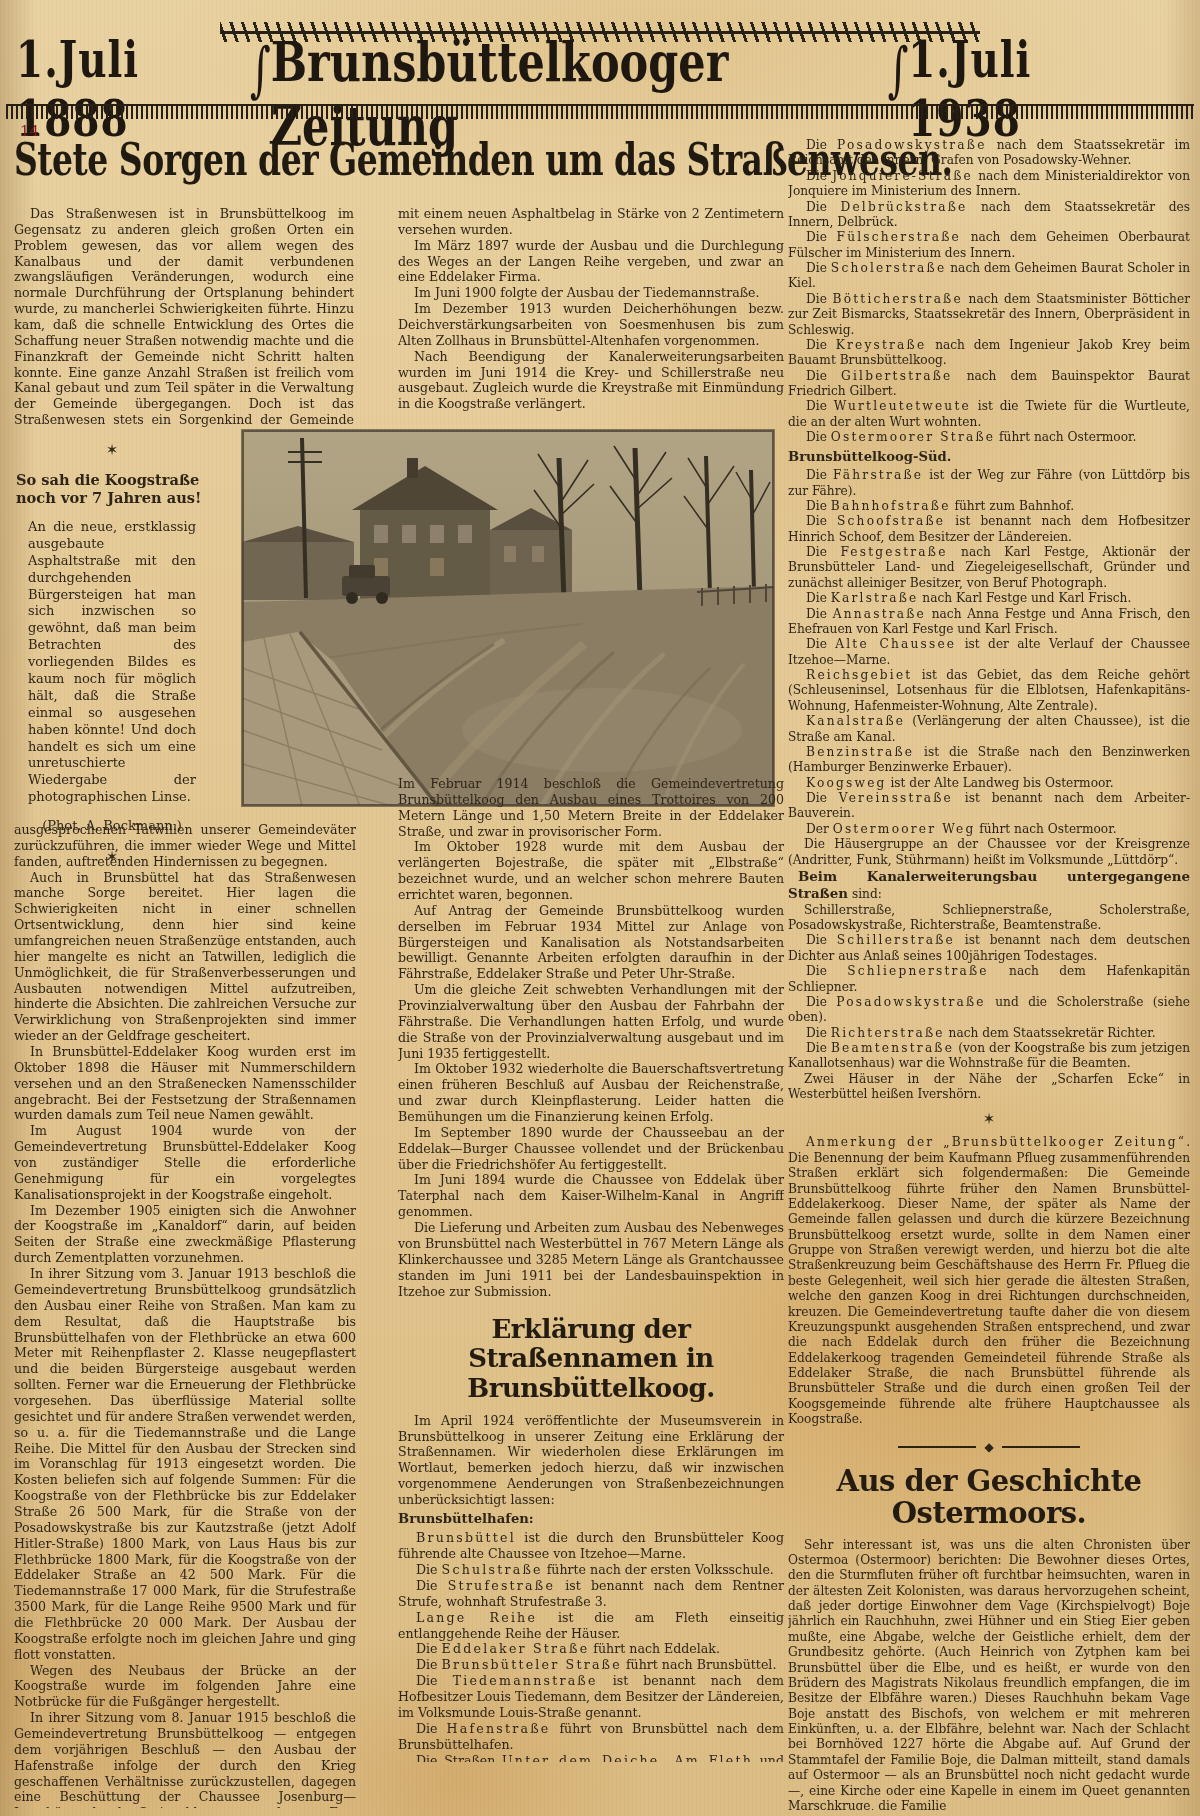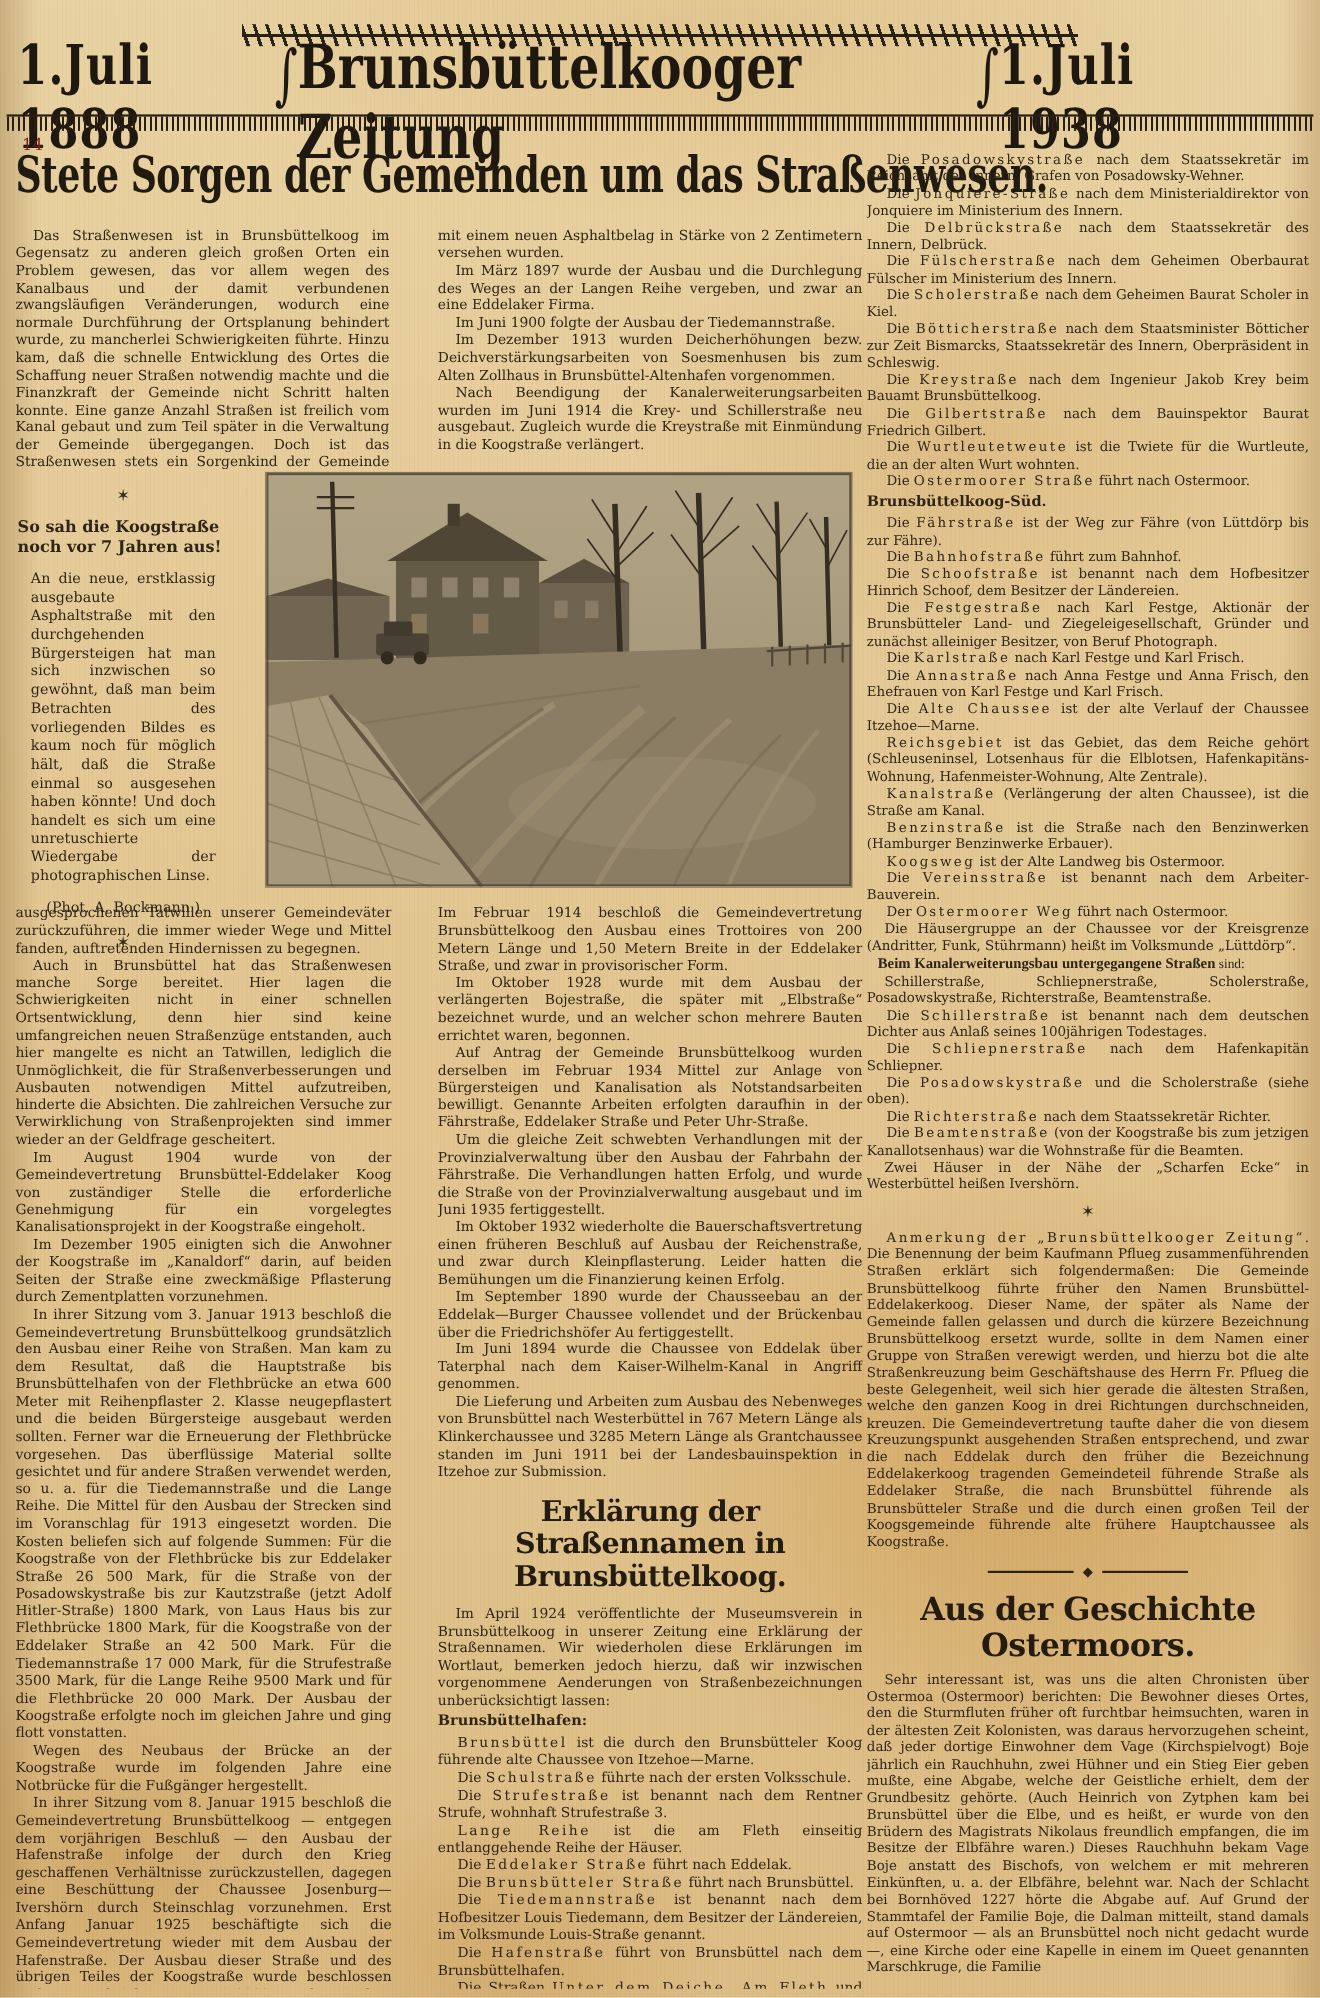--- a/index.html
+++ b/index.html
@@ -39,28 +39,28 @@
   .headline{left:14px;top:132px;width:766px;text-align:center;}
   .headline span{display:inline-block;font-weight:bold;font-size:33px;letter-spacing:-0.5px;
     transform:scaleY(1.38);transform-origin:center top;color:#211a10;white-space:nowrap;}
   
   .txt{font-size:12.6px;line-height:1.26;text-align:justify;}
   .txt p{margin:0;}
   .intro p{text-indent:16px;}
   #para1{left:14px;top:206px;width:340px;height:221px;overflow:hidden;}
   #midtop{left:398px;top:206px;width:386px;height:221px;overflow:hidden;}
   #leftlower{left:14px;top:822px;width:342px;height:986px;overflow:hidden;}
-  #midlower{left:398px;top:822px;width:386px;height:986px;overflow:hidden;}
+  #midlower{left:398px;top:776px;width:386px;height:986px;overflow:hidden;}
   #rightcol{left:788px;top:138px;width:402px;height:1672px;overflow:hidden;font-size:12.2px;}
   .body{text-indent:16px;}
   .noindent{text-indent:0;}
   .entry{text-indent:18px;margin:0;}
   .sperr{letter-spacing:2.2px;}
   .subhead{text-align:left;font-weight:bold;font-size:13.2px;margin:3px 0;text-indent:0;}
-  .lead{margin:4px 0 0 0;text-indent:10px;font-family:Liberation Serif, serif;}
+  .lead{margin:4px 0 0 0;text-indent:10px;}
   .lead b{font-size:13.4px;}
   .star{text-align:center;font-family:"DejaVu Sans",sans-serif;font-size:15px;margin:7px 0;color:#362c1c;}
   .divider{display:flex;align-items:center;justify-content:center;gap:8px;margin:12px 0 8px;}
   .divider::before,.divider::after{content:"";height:2px;width:78px;background:#2b2214;}
   .divider span{font-family:"DejaVu Sans",sans-serif;font-size:12px;}
   .h2{font-weight:bold;text-align:center;font-size:26px;line-height:1.12;margin:16px 6px 10px;
     text-indent:0;color:#241c10;letter-spacing:-0.5px;}
   .h2.xl{font-size:29px;margin:10px 0 8px;}
   
   #caption{left:16px;top:434px;width:192px;height:372px;font-size:13px;line-height:1.3;text-align:justify;}
@@ -189,20 +189,21 @@
     <line x1="58" y1="202" x2="196" y2="376" stroke="#5f5444" stroke-width="3.5"></line>
     <rect x="0" y="0" width="532" height="376" fill="#8a6f3f" opacity="0.08"></rect>
     <rect x="1" y="1" width="530" height="374" fill="none" stroke="#4a4034" stroke-width="2" opacity="0.8"></rect>
   </svg>
 </div>
 
 <div class="abs txt" id="leftlower">
 
 <p class="body noindent">ausgesprochenen Tatwillen unserer Gemeindeväter zurückzuführen, die immer wieder Wege und Mittel fanden, auftretenden Hindernissen zu begegnen.</p>
     <p class="body">Auch in Brunsbüttel hat das Straßenwesen manche Sorge bereitet. Hier lagen die Schwierigkeiten nicht in einer schnellen Ortsentwicklung, denn hier sind keine umfangreichen neuen Straßenzüge entstanden, auch hier mangelte es nicht an Tatwillen, lediglich die Unmöglichkeit, die für Straßenverbesserungen und Ausbauten notwendigen Mittel aufzutreiben, hinderte die Absichten. Die zahlreichen Versuche zur Verwirklichung von Straßenprojekten sind immer wieder an der Geldfrage gescheitert.</p>
+    <p class="body">In Brunsbüttel-Eddelaker Koog wurden erst im Oktober 1898 die Häuser mit Nummerschildern versehen und an den Straßenecken Namensschilder angebracht. Bei der Festsetzung der Straßennamen wurden damals zum Teil neue Namen gewählt.</p>
     <p class="body">Im August 1904 wurde von der Gemeindevertretung Brunsbüttel-Eddelaker Koog von zuständiger Stelle die erforderliche Genehmigung für ein vorgelegtes Kanalisationsprojekt in der Koogstraße eingeholt.</p>
     <p class="body">Im Dezember 1905 einigten sich die Anwohner der Koogstraße im „Kanaldorf“ darin, auf beiden Seiten der Straße eine zweckmäßige Pflasterung durch Zementplatten vorzunehmen.</p>
     <p class="body">In ihrer Sitzung vom 3. Januar 1913 beschloß die Gemeindevertretung Brunsbüttelkoog grundsätzlich den Ausbau einer Reihe von Straßen. Man kam zu dem Resultat, daß die Hauptstraße bis Brunsbüttelhafen von der Flethbrücke an etwa 600 Meter mit Reihenpflaster 2. Klasse neugepflastert und die beiden Bürgersteige ausgebaut werden sollten. Ferner war die Erneuerung der Flethbrücke vorgesehen. Das überflüssige Material sollte gesichtet und für andere Straßen verwendet werden, so u. a. für die Tiedemannstraße und die Lange Reihe. Die Mittel für den Ausbau der Strecken sind im Voranschlag für 1913 eingesetzt worden. Die Kosten beliefen sich auf folgende Summen: Für die Koogstraße von der Flethbrücke bis zur Eddelaker Straße 26 500 Mark, für die Straße von der Posadowskystraße bis zur Kautzstraße (jetzt Adolf Hitler-Straße) 1800 Mark, von Laus Haus bis zur Flethbrücke 1800 Mark, für die Koogstraße von der Eddelaker Straße an 42 500 Mark. Für die Tiedemannstraße 17 000 Mark, für die Strufestraße 3500 Mark, für die Lange Reihe 9500 Mark und für die Flethbrücke 20 000 Mark. Der Ausbau der Koogstraße erfolgte noch im gleichen Jahre und ging flott vonstatten.</p>
     <p class="body">Wegen des Neubaus der Brücke an der Koogstraße wurde im folgenden Jahre eine Notbrücke für die Fußgänger hergestellt.</p>
     <p class="body">In ihrer Sitzung vom 8. Januar 1915 beschloß die Gemeindevertretung Brunsbüttelkoog — entgegen dem vorjährigen Beschluß — den Ausbau der Hafenstraße infolge der durch den Krieg geschaffenen Verhältnisse zurückzustellen, dagegen eine Beschüttung der Chaussee Josenburg—Ivershörn durch Steinschlag vorzunehmen. Erst Anfang Januar 1925 beschäftigte sich die Gemeindevertretung wieder mit dem Ausbau der Hafenstraße. Der Ausbau dieser Straße und des übrigen Teiles der Koogstraße wurde beschlossen und ausgeschrieben. Im Juni 1932 wurde mit dem Ausbau begonnen. Im Oktober 1932 wurde die Hafenstraße nach fünftägigen Asphaltierungsarbeiten fertiggestellt. Im Anschluß hieran folgten ebenfalls die restlichen Arbeiten in der Koogstraße. Es erwies sich im Laufe der folgenden Jahre, daß der Asphaltbelag nicht den gestellten Anforderungen genügte, denn nach 5 Jahren schon wiesen die Straßen erhebliche Schlaglöcher auf, so daß dieselben</p>
   </div>
 
 <div class="abs txt" id="midlower">
 
 <p class="body noindent">Im Februar 1914 beschloß die Gemeindevertretung Brunsbüttelkoog den Ausbau eines Trottoires von 200 Metern Länge und 1,50 Metern Breite in der Eddelaker Straße, und zwar in provisorischer Form.</p>

